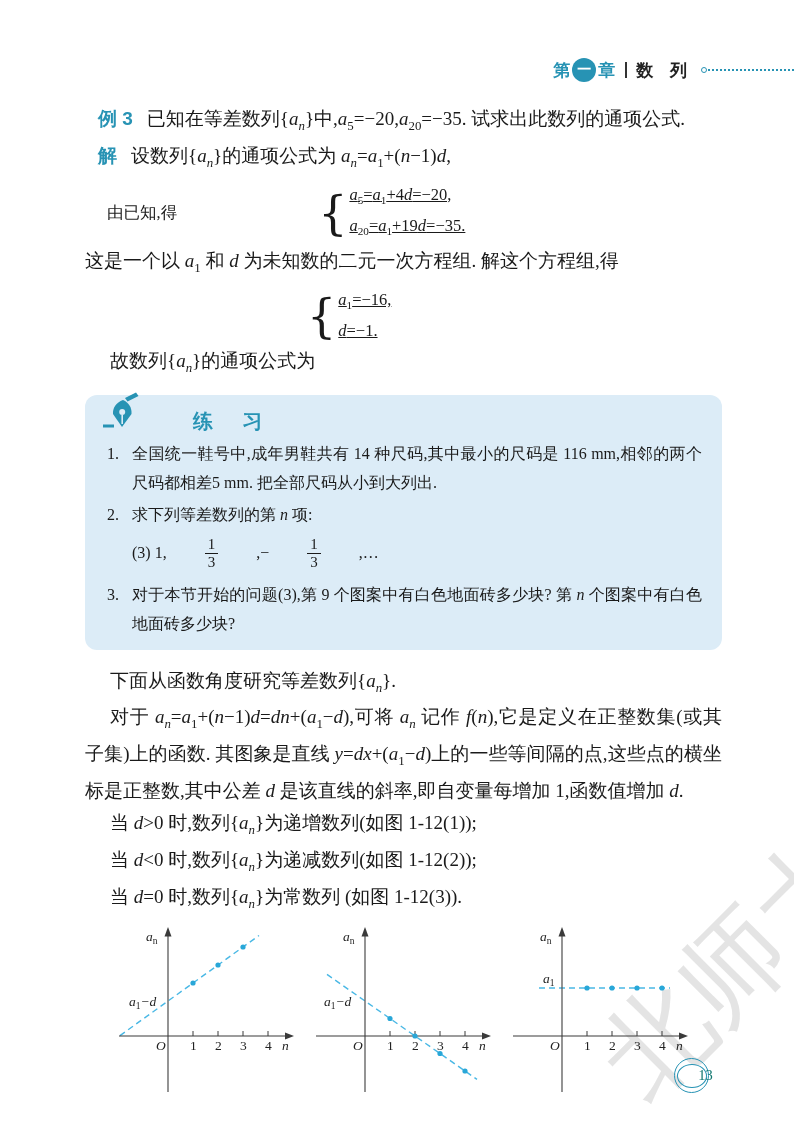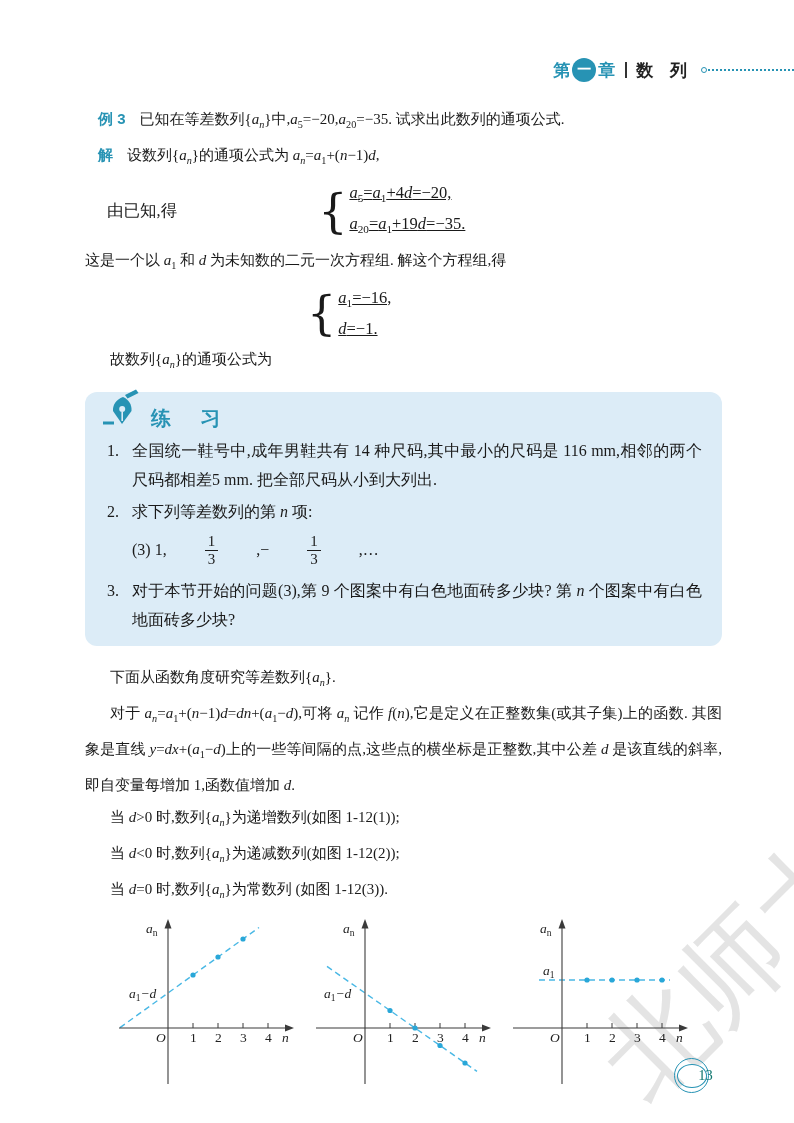--- a/index.html
+++ b/index.html
@@ -12,40 +12,40 @@
   
   .chap-header { position:absolute; top:58px; right:0; display:flex; align-items:center; z-index:2; }
   .chap-word { font-family:"Liberation Sans","DejaVu Sans",sans-serif; font-weight:bold; font-size:17px; color:#2793b4; }
   .chap-circle { width:24px; height:24px; border-radius:50%; background:#2793b4; color:#fff; display:flex; align-items:center; justify-content:center; font-size:14px; font-weight:bold; margin:0 2px; font-family:"Liberation Sans",sans-serif; }
   .chap-divider { border-left:2px solid #333; height:16px; margin:0 9px 0 10px; }
   .chap-title { font-family:"Liberation Sans","DejaVu Sans",sans-serif; font-weight:bold; font-size:17px; color:#222; letter-spacing:6px; }
   .dot-ring { width:6px; height:6px; border:1.5px solid #2793b4; border-radius:50%; margin:0 1px 0 8px; }
   .dot-line { width:86px; border-top:2px dotted #2793b4; }
   
   .content { position:absolute; left:85px; width:637px; top:104px; z-index:1; }
-  p.line { font-size:15px; line-height:30px; }
+  p.line { font-size:19px; line-height:30px; }
   .indent { text-indent:25px; }
   .just { text-align:justify; }
   .ex-label { color:#2793b4; font-weight:bold; font-family:"Liberation Sans","DejaVu Sans",sans-serif; margin-right:14px; }
   .ex-line { padding-left:13px; }
   sub { font-size:68%; }
   i { font-style:italic; }
   
   .sys-row { display:flex; align-items:center; margin:4px 0 2px 0; }
   .sys-lead { padding-left:22px; font-size:16.5px; }
   .system { display:flex; align-items:center; }
   .brace { font-size:46px; font-weight:400; line-height:1; margin-right:2px; color:#1a1a1a; font-family:"DejaVu Serif",serif; }
   .sys-eqs { display:flex; flex-direction:column;text-decoration:underline; }
   .sys-eqs span { font-size:16.5px; line-height:26px; }
   .eq-center { font-size:16.5px; line-height:28px; margin:4px 0 4px 145px; }
   .sys1-pos { margin-left:141px; }
   .sys2-pos { margin-left:222px; }
   
   .practice { background:#dcecf7; border-radius:12px; margin-top:12px; padding:8px 20px 12px 22px; position:relative; }
-  .practice-head { display:flex; align-items:flex-end; margin-bottom:4px; }
+  .practice-head { display:flex; align-items:flex-end; margin-bottom:4px;gap:42px; }
   .pen-wrap { margin:-12px 10px 0 -6px; }
   .practice-title { color:#2793b4; font-weight:bold; font-size:20px; letter-spacing:12px; font-family:"Liberation Sans","DejaVu Sans",sans-serif; }
   .pitem { display:flex; font-size:16px; line-height:29px; margin-top:3px; }
   .pnum { width:25px; flex:none; }
   .ptext { flex:1; text-align:justify; }
   .sub-row { display:flex; margin-left:25px; font-size:16px; line-height:30px; }
   .sub-col1 { width:47%; }
   .frac-row { display:flex; align-items:center; margin-left:25px; font-size:16px; line-height:1.3; padding:7px 0 5px 0;gap:36px; }
   .frac { display:inline-flex; flex-direction:column; align-items:center; vertical-align:middle; margin:0 2px; font-size:15px; line-height:1.15; }
   .frac .num { border-bottom:1px solid #1a1a1a; padding:0 3px; }

